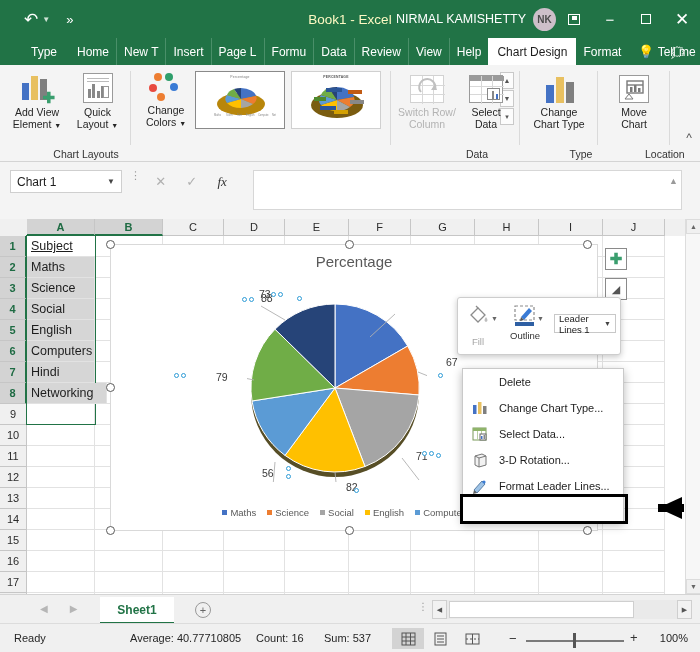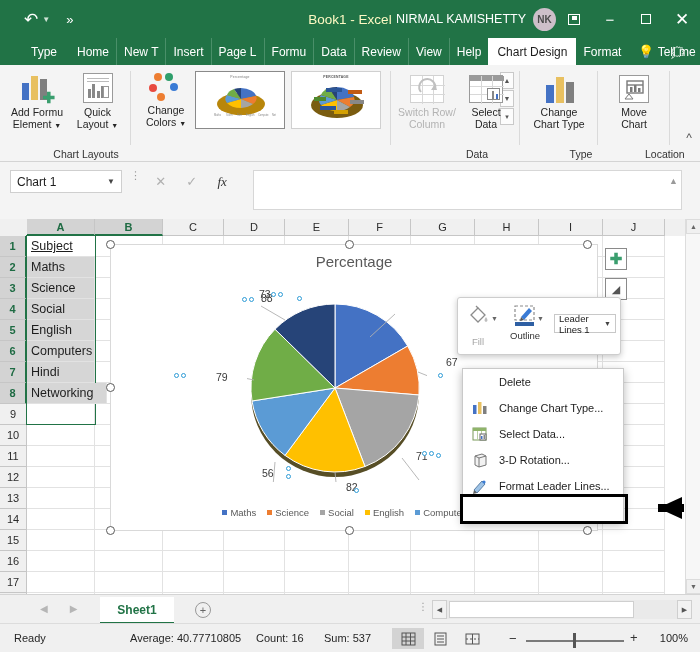--- a/index.html
+++ b/index.html
@@ -330,21 +330,21 @@
   <div class="ribbon">
 
     <div class="rgroup" style="left:0;width:128px;">
       <div class="rbtn" style="left:6px;top:8px;width:62px;">
         <span class="ricon ico-addchart">
           <i class="b1"></i>
             <i class="b2"></i>
             <i class="b3"></i>
             <span class="plusg">✚</span>
         </span>
-        <span>Add Formu</span>
+        <span>Add View</span>
         <span><span>Element</span> <span style="font-size:7px">▼</span></span>
       </div>
       <div class="rbtn" style="left:70px;top:8px;width:55px;">
         <span class="ricon ico-quick">
           <i class="ln" style="top:4px"></i>
             <i class="ln" style="top:7px"></i>
           <span class="bars">
               <b style="height:9px"></b>
               <b style="height:14px"></b>
               <b style="height:7px"></b>

